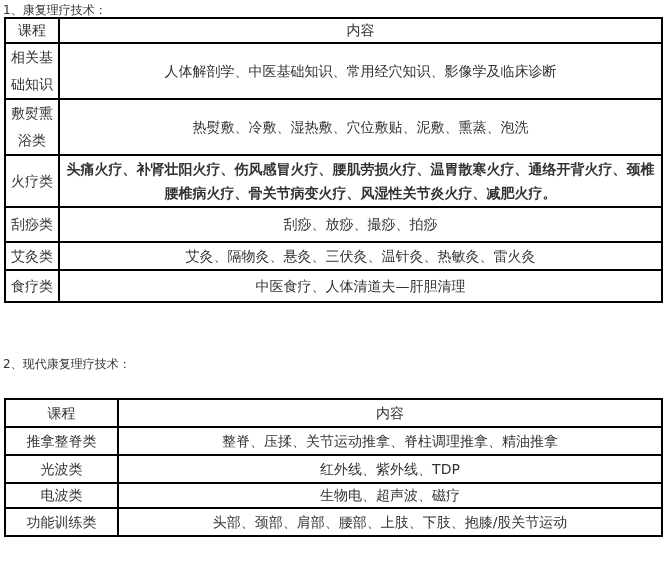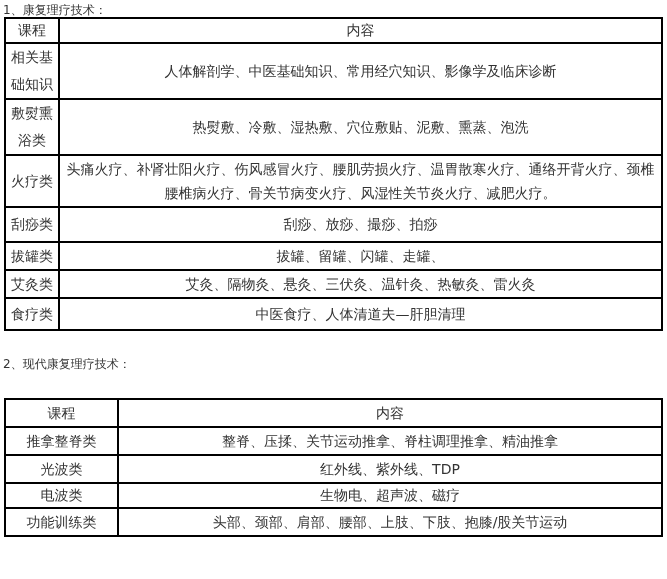--- a/index.html
+++ b/index.html
@@ -42,29 +42,25 @@
   <tr style="height:55px;">
     <td style="line-height:27px;">相关基础知识</td>
     <td>人体解剖学、中医基础知识、常用经穴知识、影像学及临床诊断</td>
   </tr>
   <tr style="height:54px;">
     <td style="line-height:27px;">敷熨熏浴类</td>
     <td>热熨敷、冷敷、湿热敷、穴位敷贴、泥敷、熏蒸、泡洗</td>
   </tr>
   <tr style="height:52px;">
     <td>火疗类</td>
-    <td style="line-height:24px;">头痛火疗、补肾壮阳火疗、伤风感冒火疗、腰肌劳损火疗、温胃散寒火疗、通络开背火疗、颈椎腰椎病火疗、骨关节病变火疗、风湿性关节炎火疗、减肥火疗。</td>
+    <td style="line-height:24px;font-weight:bold;">头痛火疗、补肾壮阳火疗、伤风感冒火疗、腰肌劳损火疗、温胃散寒火疗、通络开背火疗、颈椎腰椎病火疗、骨关节病变火疗、风湿性关节炎火疗、减肥火疗。</td>
   </tr>
   <tr style="height:35px;">
     <td>刮痧类</td>
     <td>刮痧、放痧、撮痧、拍痧</td>
-  </tr>
-  <tr style="height:28px;">
-    <td>拔罐类</td>
-    <td>拔罐、留罐、闪罐、走罐、</td>
   </tr>
   <tr style="height:28px;">
     <td>艾灸类</td>
     <td>艾灸、隔物灸、悬灸、三伏灸、温针灸、热敏灸、雷火灸</td>
   </tr>
   <tr style="height:32px;">
     <td>食疗类</td>
     <td>中医食疗、人体清道夫—肝胆清理</td>
   </tr>
 </tbody>

